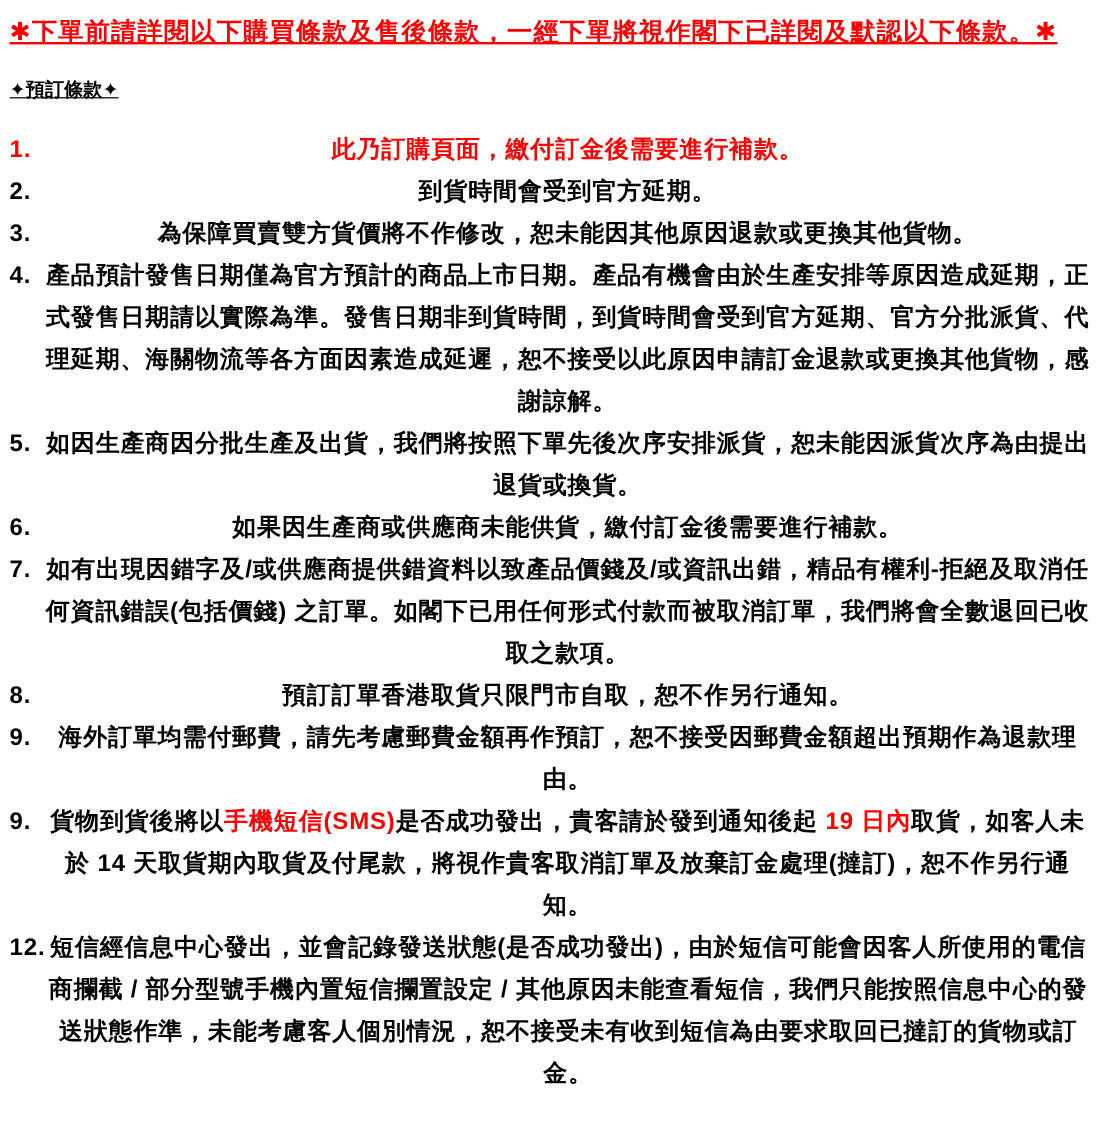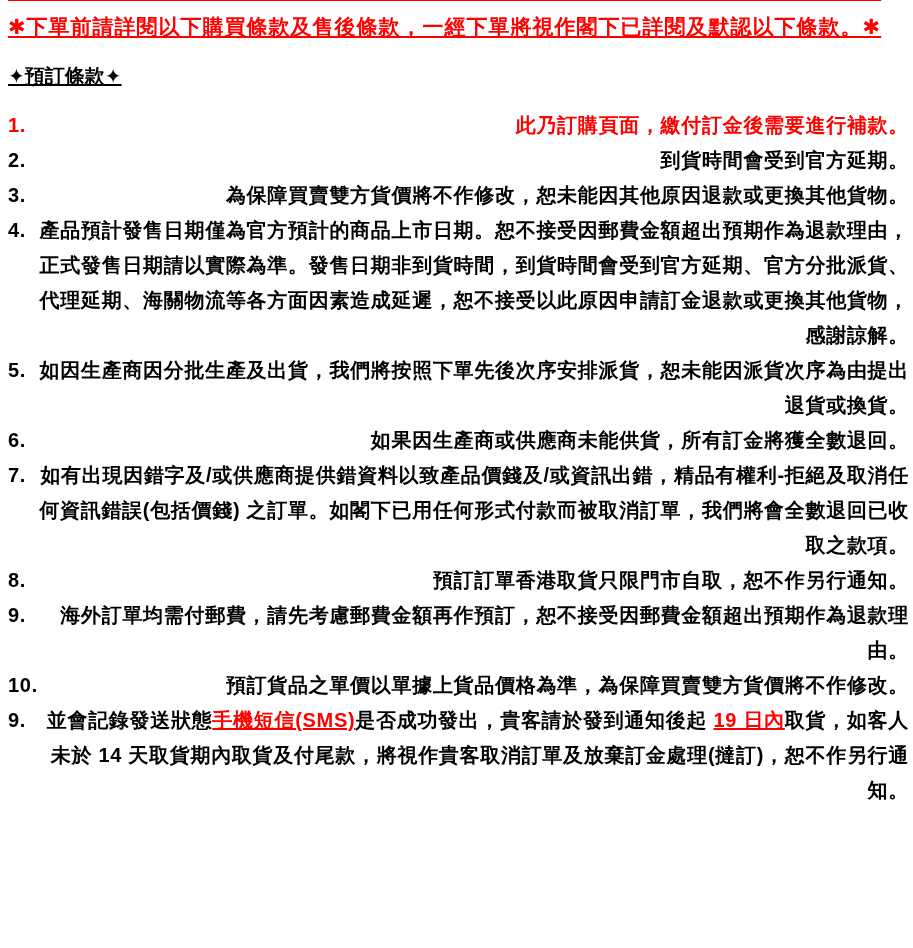--- a/index.html
+++ b/index.html
@@ -40,21 +40,21 @@
   }
   .notice-title{
     color:var(--red);
     font-size:21px;
     line-height:30px;
     letter-spacing:1px;
     text-decoration:underline;
     margin:8px 0 0 0;
   }
   .section-header{
-    font-size:20px;
+    font-size:16px;
     line-height:26px;
     text-decoration:underline;
     margin:21px 0 0 0;
     display:inline-block;
   }
   .terms{
     margin-top:19px;
     font-size:20px;
     line-height:35px;
     letter-spacing:0.7px;
@@ -63,27 +63,26 @@
     display:flex;
     align-items:flex-start;
   }
   .term .num{
     flex:0 0 auto;
     min-width:29px;
     white-space:nowrap;
   }
   .term .content{
     flex:1 1 auto;
-    text-align:right;
+    text-align:center;
   }
   .term.red{color:var(--red);}
   .seg-normal{}
   .seg-red-em{
     color:var(--red);
-    text-decoration:underline;
   }
 </style>
 </head>
 <body>
 
 <div class="page">
 
   <div class="cropped-line">
     <span class="inner">✱下單前請詳閱以下購買條款及售後條款，一經下單將視作閣下已詳閱及默認以下條款。✱</span>
   </div>
@@ -102,45 +101,45 @@
       <div class="term">
         <span class="num">2.</span>
         <span class="content"><span class="seg-normal">到貨時間會受到官方延期。</span></span>
       </div>
       <div class="term">
         <span class="num">3.</span>
         <span class="content"><span class="seg-normal">為保障買賣雙方貨價將不作修改，恕未能因其他原因退款或更換其他貨物。</span></span>
       </div>
       <div class="term">
         <span class="num">4.</span>
-        <span class="content"><span class="seg-normal">產品預計發售日期僅為官方預計的商品上市日期。恕不接受因郵費金額超出預期作為退款理由，正式發售日期請以實際為準。發售日期非到貨時間，到貨時間會受到官方延期、官方分批派貨、代理延期、海關物流等各方面因素造成延遲，恕不接受以此原因申請訂金退款或更換其他貨物，感謝諒解。</span></span>
+        <span class="content"><span class="seg-normal">產品預計發售日期僅為官方預計的商品上市日期。產品有機會由於生產安排等原因造成延期，正式發售日期請以實際為準。發售日期非到貨時間，到貨時間會受到官方延期、官方分批派貨、代理延期、海關物流等各方面因素造成延遲，恕不接受以此原因申請訂金退款或更換其他貨物，感謝諒解。</span></span>
       </div>
       <div class="term">
         <span class="num">5.</span>
         <span class="content"><span class="seg-normal">如因生產商因分批生產及出貨，我們將按照下單先後次序安排派貨，恕未能因派貨次序為由提出退貨或換貨。</span></span>
       </div>
       <div class="term">
         <span class="num">6.</span>
-        <span class="content"><span class="seg-normal">如果因生產商或供應商未能供貨，所有訂金將獲全數退回。</span></span>
+        <span class="content"><span class="seg-normal">如果因生產商或供應商未能供貨，繳付訂金後需要進行補款。</span></span>
       </div>
       <div class="term">
         <span class="num">7.</span>
         <span class="content"><span class="seg-normal">如有出現因錯字及/或供應商提供錯資料以致產品價錢及/或資訊出錯，精品有權利-拒絕及取消任何資訊錯誤(包括價錢) 之訂單。如閣下已用任何形式付款而被取消訂單，我們將會全數退回已收取之款項。</span></span>
       </div>
       <div class="term">
         <span class="num">8.</span>
         <span class="content"><span class="seg-normal">預訂訂單香港取貨只限門市自取，恕不作另行通知。</span></span>
       </div>
       <div class="term">
         <span class="num">9.</span>
         <span class="content"><span class="seg-normal">海外訂單均需付郵費，請先考慮郵費金額再作預訂，恕不接受因郵費金額超出預期作為退款理由。</span></span>
       </div>
       <div class="term">
-        <span class="num">10.</span>
-        <span class="content"><span class="seg-normal">預訂貨品之單價以單據上貨品價格為準，為保障買賣雙方貨價將不作修改。</span></span>
+        <span class="num">9.</span>
+        <span class="content"><span class="seg-normal">貨物到貨後將以</span><span class="seg-red-em">手機短信(SMS)</span><span class="seg-normal">是否成功發出，貴客請於發到通知後起 </span><span class="seg-red-em">19 日內</span><span class="seg-normal">取貨，如客人未於 14 天取貨期內取貨及付尾款，將視作貴客取消訂單及放棄訂金處理(撻訂)，恕不作另行通知。</span></span>
       </div>
       <div class="term">
-        <span class="num">9.</span>
-        <span class="content"><span class="seg-normal">並會記錄發送狀態</span><span class="seg-red-em">手機短信(SMS)</span><span class="seg-normal">是否成功發出，貴客請於發到通知後起 </span><span class="seg-red-em">19 日內</span><span class="seg-normal">取貨，如客人未於 14 天取貨期內取貨及付尾款，將視作貴客取消訂單及放棄訂金處理(撻訂)，恕不作另行通知。</span></span>
+        <span class="num">12.</span>
+        <span class="content"><span class="seg-normal">短信經信息中心發出，並會記錄發送狀態(是否成功發出)，由於短信可能會因客人所使用的電信商攔截 / 部分型號手機內置短信攔置設定 / 其他原因未能查看短信，我們只能按照信息中心的發送狀態作準，未能考慮客人個別情況，恕不接受未有收到短信為由要求取回已撻訂的貨物或訂金。</span></span>
       </div>
     </div>
 
 </div>
 
 </body></html>

